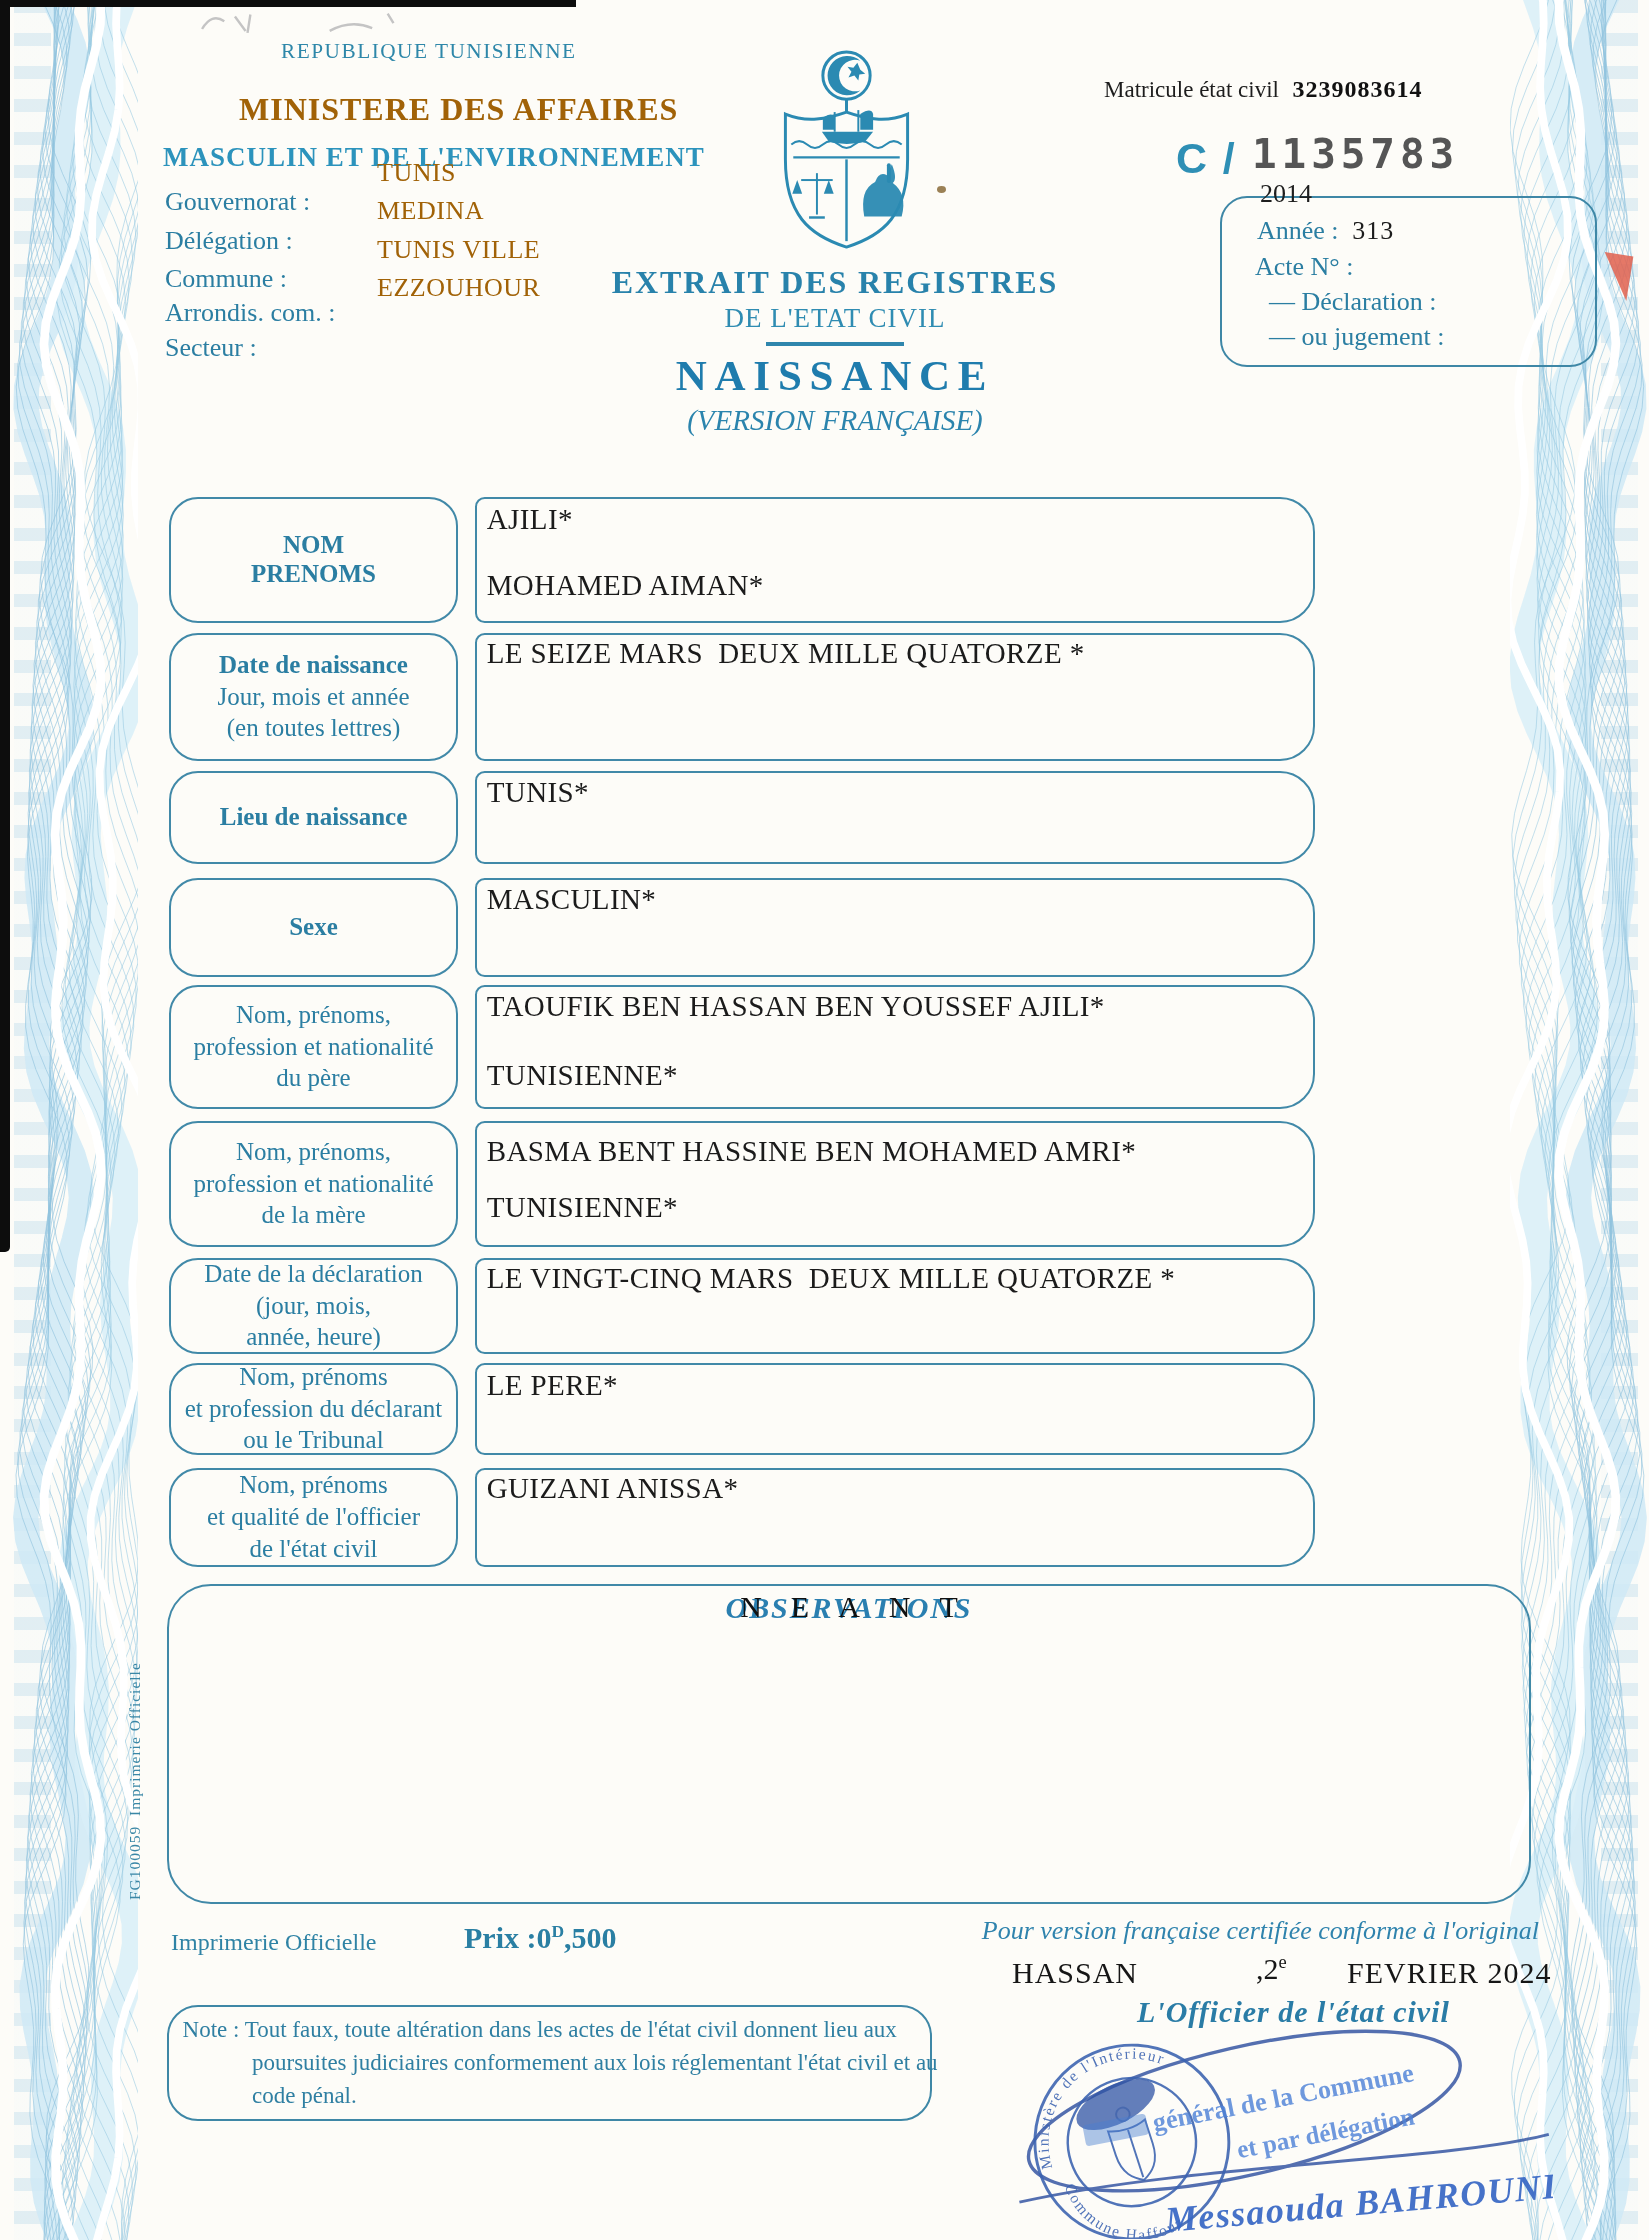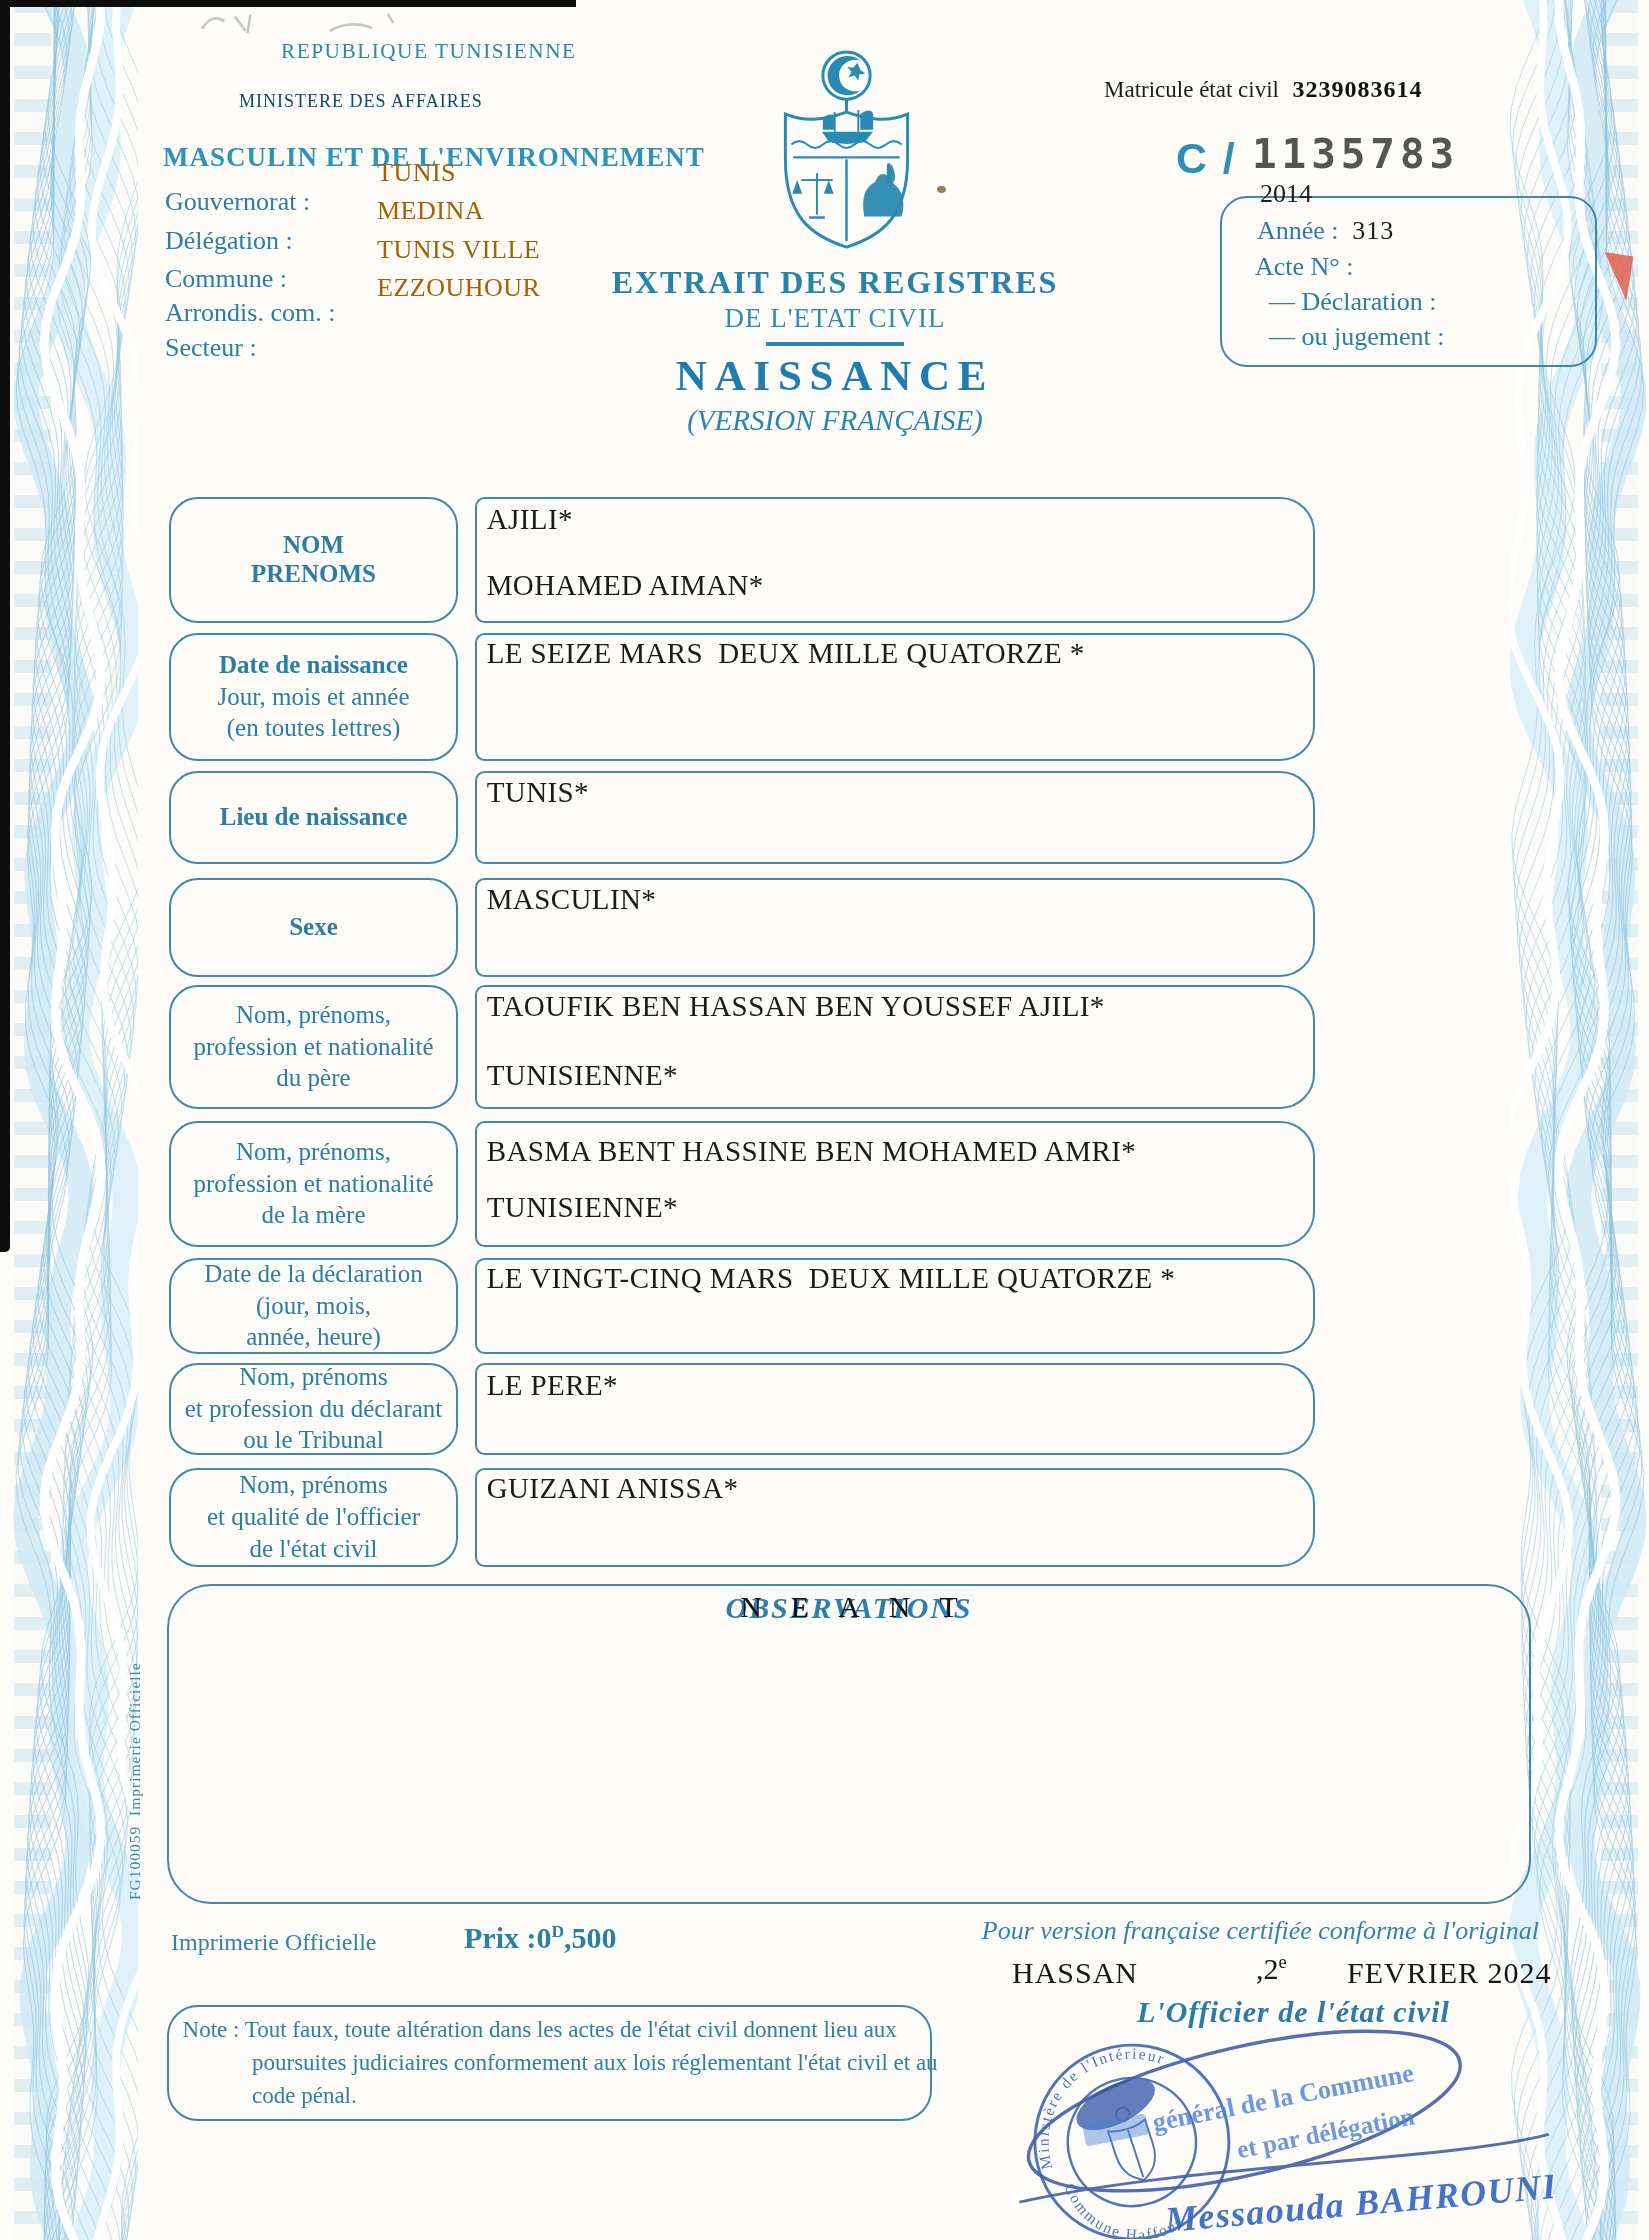--- a/index.html
+++ b/index.html
@@ -14,21 +14,21 @@
   .gr{left:1510px;top:0;width:140px;height:2241px;transform:scaleX(-1);}
   .ladder{top:0;height:2241px;width:37px;opacity:.45;
     background:repeating-linear-gradient(180deg,rgba(140,195,226,.55) 0 12.6px,rgba(225,242,250,.25) 12.6px 33px);}
   .ladder-l{left:13.6px;}
   .ladder-r{left:1601px;}
   .red-triangle{left:1601px;top:254px;width:0;height:0;border-top:45px solid #e0604e;
     border-left:29px solid transparent;transform:rotate(9deg);opacity:.85;}
   .speck{left:937px;top:186px;width:8.7px;height:6.8px;background:#8a6b3a;border-radius:50%;opacity:.85;}
   
   .republique{left:281px;top:39px;font-size:21.3px;letter-spacing:1.5px;color:#2e87a9;}
-  .ministere1{left:239px;top:91px;font-size:18px;font-weight:normal;letter-spacing:1px;color:#0c4a6e;}
+  .ministere1{left:239px;top:91px;font-size:32px;font-weight:bold;letter-spacing:1px;color:#a16207;}
   .ministere2{left:163px;top:142px;font-size:27px;font-weight:bold;letter-spacing:1px;color:#2c93bc;}
   .adm-label{left:165px;font-size:26px;color:#2b7ea2;}
   .adm-value{left:377px;font-size:26px;color:#a16207;letter-spacing:0.5px;}
   
   .emblem{left:776px;top:49px;}
   
   .titlewrap{left:573px;top:264px;width:524px;text-align:center;}
   .t1{font-size:32px;font-weight:bold;letter-spacing:1.9px;color:#2882ab;}
   .t2{font-size:27px;color:#2f8cb2;margin-top:1.9px;letter-spacing:1px;}
   .trule{display:block;width:138px;height:3.9px;background:#2f86ad;margin:7.8px auto 5.8px auto;}

